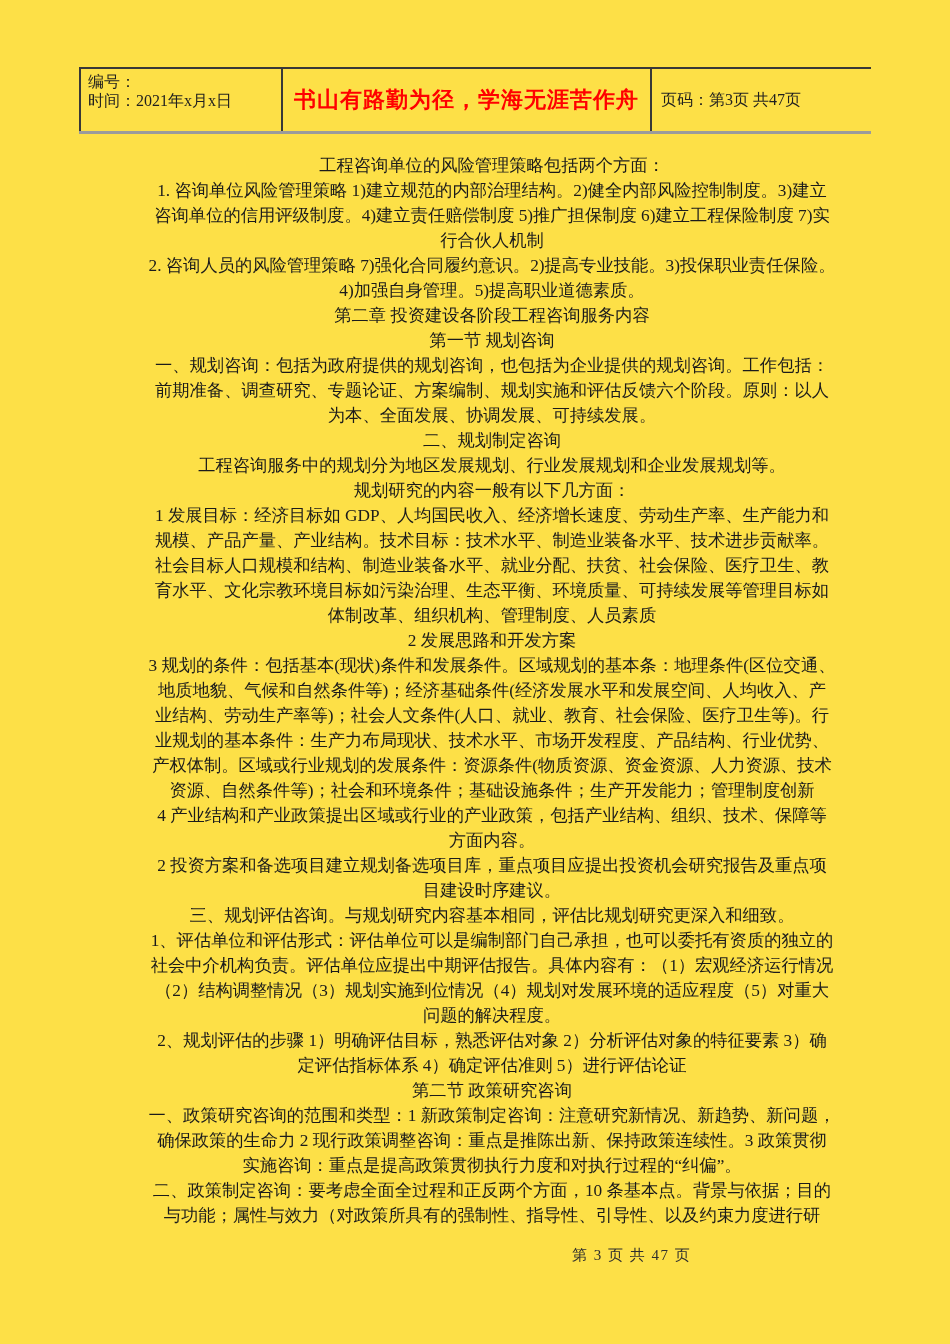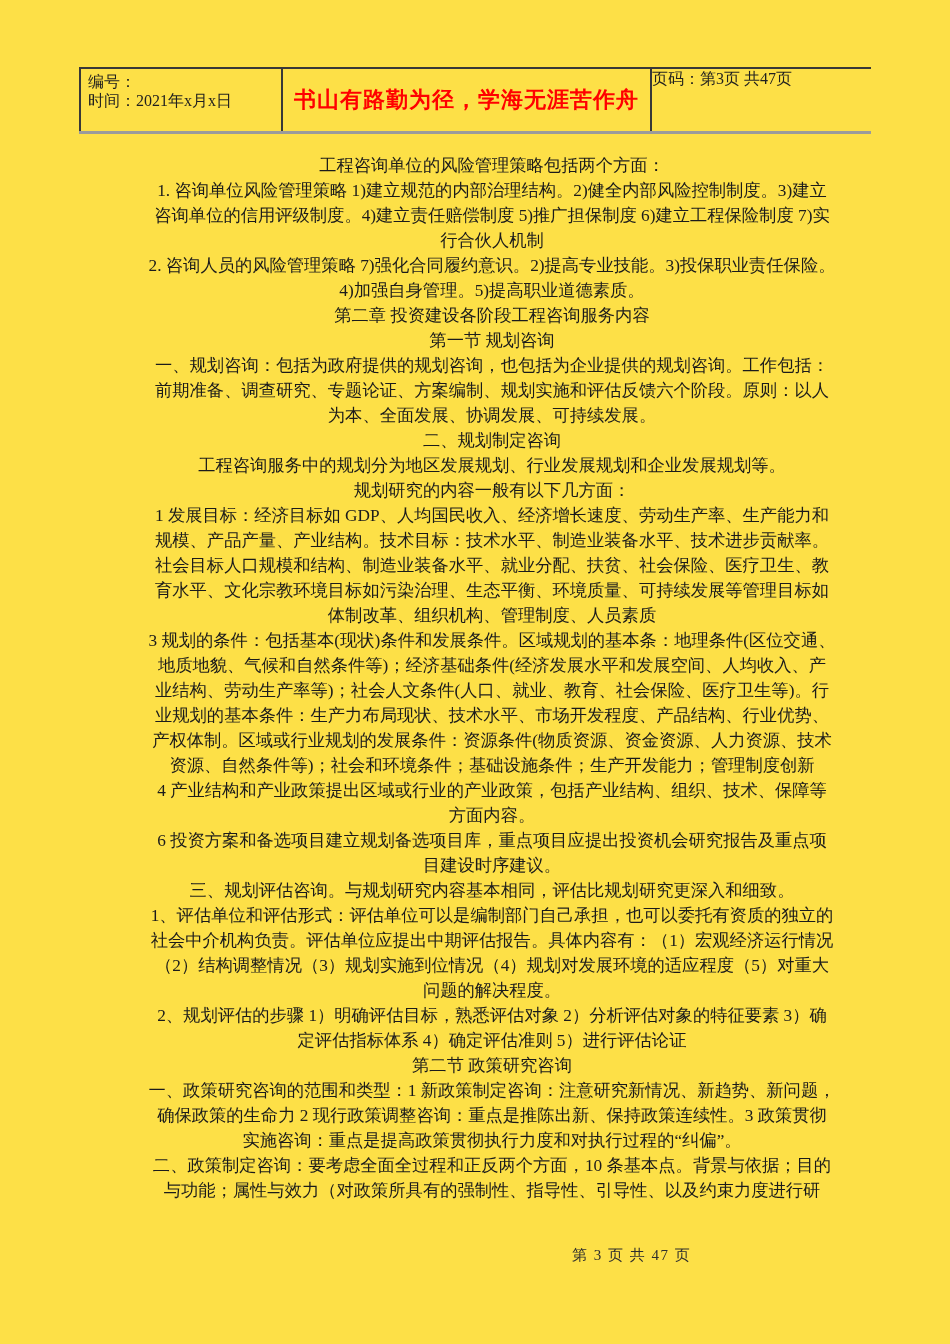--- a/index.html
+++ b/index.html
@@ -40,21 +40,22 @@
   }
   .ht-cell.c2 {
     width: 369px;
     display: flex;
     align-items: center;
     justify-content: center;
   }
   .ht-cell.c3 {
     width: 217px;
     display: flex;
-    align-items: flex-start;
+    align-items: center;
+    padding-left: 9px;
     font-size: 16px;
   }
   .slogan {
     font-size: 22px;
     font-weight: bold;
     letter-spacing: 1px;
     white-space: nowrap;
   }
   
   .body-text {
@@ -113,29 +114,30 @@
       <div class="line">前期准备、调查研究、专题论证、方案编制、规划实施和评估反馈六个阶段。原则：以人</div>
       <div class="line">为本、全面发展、协调发展、可持续发展。</div>
       <div class="line">二、规划制定咨询</div>
       <div class="line">工程咨询服务中的规划分为地区发展规划、行业发展规划和企业发展规划等。</div>
       <div class="line">规划研究的内容一般有以下几方面：</div>
       <div class="line">1 发展目标：经济目标如 GDP、人均国民收入、经济增长速度、劳动生产率、生产能力和</div>
       <div class="line">规模、产品产量、产业结构。技术目标：技术水平、制造业装备水平、技术进步贡献率。</div>
       <div class="line">社会目标人口规模和结构、制造业装备水平、就业分配、扶贫、社会保险、医疗卫生、教</div>
       <div class="line">育水平、文化宗教环境目标如污染治理、生态平衡、环境质量、可持续发展等管理目标如</div>
       <div class="line">体制改革、组织机构、管理制度、人员素质</div>
+      <div class="line">2 发展思路和开发方案</div>
       <div class="line">3 规划的条件：包括基本(现状)条件和发展条件。区域规划的基本条：地理条件(区位交通、</div>
       <div class="line">地质地貌、气候和自然条件等)；经济基础条件(经济发展水平和发展空间、人均收入、产</div>
       <div class="line">业结构、劳动生产率等)；社会人文条件(人口、就业、教育、社会保险、医疗卫生等)。行</div>
       <div class="line">业规划的基本条件：生产力布局现状、技术水平、市场开发程度、产品结构、行业优势、</div>
       <div class="line">产权体制。区域或行业规划的发展条件：资源条件(物质资源、资金资源、人力资源、技术</div>
       <div class="line">资源、自然条件等)；社会和环境条件；基础设施条件；生产开发能力；管理制度创新</div>
       <div class="line">4 产业结构和产业政策提出区域或行业的产业政策，包括产业结构、组织、技术、保障等</div>
       <div class="line">方面内容。</div>
-      <div class="line">6 投资方案和备选项目建立规划备选项目库，重点项目应提出投资机会研究报告及重点项</div>
+      <div class="line">2 投资方案和备选项目建立规划备选项目库，重点项目应提出投资机会研究报告及重点项</div>
       <div class="line">目建设时序建议。</div>
       <div class="line">三、规划评估咨询。与规划研究内容基本相同，评估比规划研究更深入和细致。</div>
       <div class="line">1、评估单位和评估形式：评估单位可以是编制部门自己承担，也可以委托有资质的独立的</div>
       <div class="line">社会中介机构负责。评估单位应提出中期评估报告。具体内容有：（1）宏观经济运行情况</div>
       <div class="line">（2）结构调整情况（3）规划实施到位情况（4）规划对发展环境的适应程度（5）对重大</div>
       <div class="line">问题的解决程度。</div>
       <div class="line">2、规划评估的步骤 1）明确评估目标，熟悉评估对象 2）分析评估对象的特征要素 3）确</div>
       <div class="line">定评估指标体系 4）确定评估准则 5）进行评估论证</div>
       <div class="line">第二节 政策研究咨询</div>
       <div class="line">一、政策研究咨询的范围和类型：1 新政策制定咨询：注意研究新情况、新趋势、新问题，</div>

